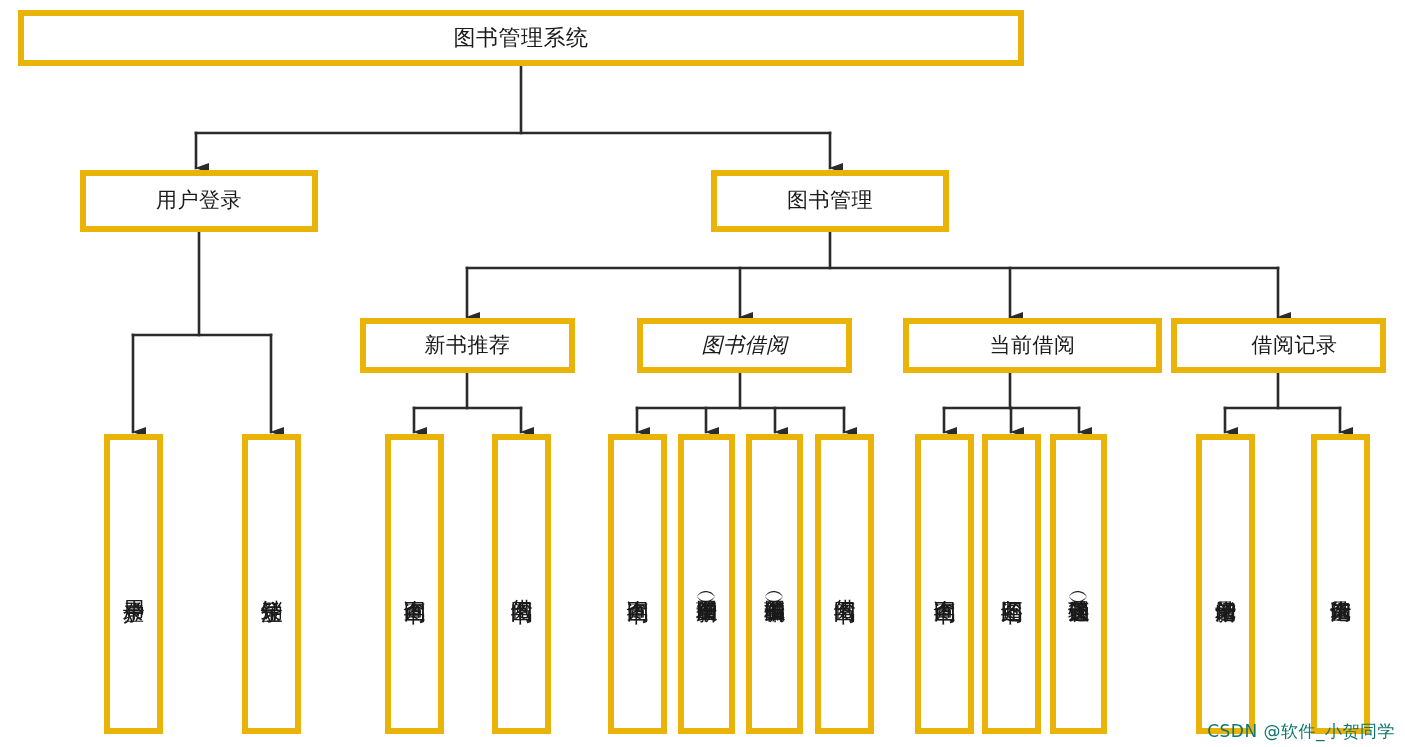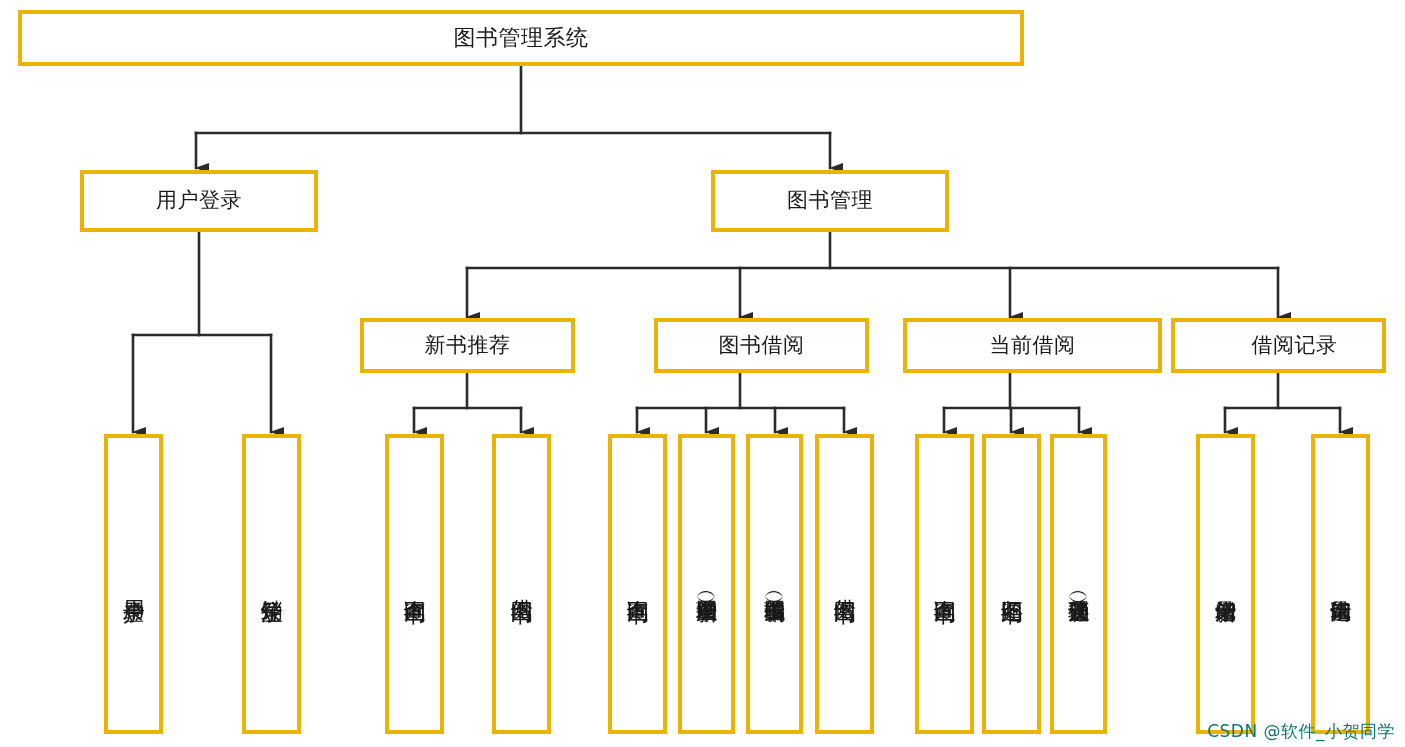--- a/index.html
+++ b/index.html
@@ -24,21 +24,21 @@
     left: 0;
     top: 0;
     width: 1405px;
     height: 747px;
   }
   
   .node {
     position: absolute;
     box-sizing: border-box;
     background: #ffffff;
-    border: 4px solid #eab308;
+    border: 6px solid #eab308;
     display: flex;
     align-items: center;
     justify-content: center;
     color: #1a1a1a;
     z-index: 2;
   }
   
   .node.horiz {
     font-size: 21px;
     line-height: 1.1;
@@ -147,21 +147,21 @@
   </div>
 
   <div class="node horiz" style="left:711px; top:170px; width:238px; height:62px;">
     <span>图书管理</span>
   </div>
 
   <div class="node horiz" style="left:360px; top:318px; width:215px; height:55px;">
     <span>新书推荐</span>
   </div>
 
-  <div class="node horiz" style="left:654px; top:318px; width:215px; height:55px;">
+  <div class="node horiz" style="left:637px; top:318px; width:215px; height:55px;font-style:italic;">
     <span>图书借阅</span>
   </div>
 
   <div class="node horiz" style="left:903px; top:318px; width:259px; height:55px;">
     <span>当前借阅</span>
   </div>
 
   <div class="node horiz" style="left:1171px; top:318px; width:215px; height:55px;padding-left:32px;">
     <span>借阅记录</span>
   </div>

